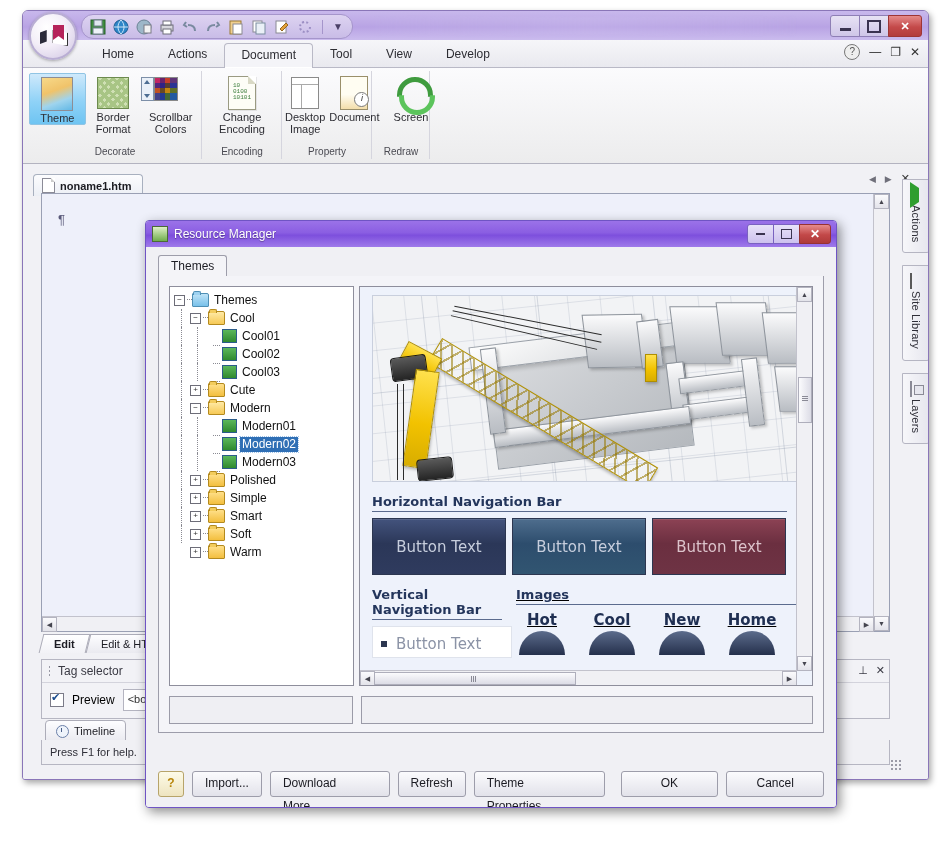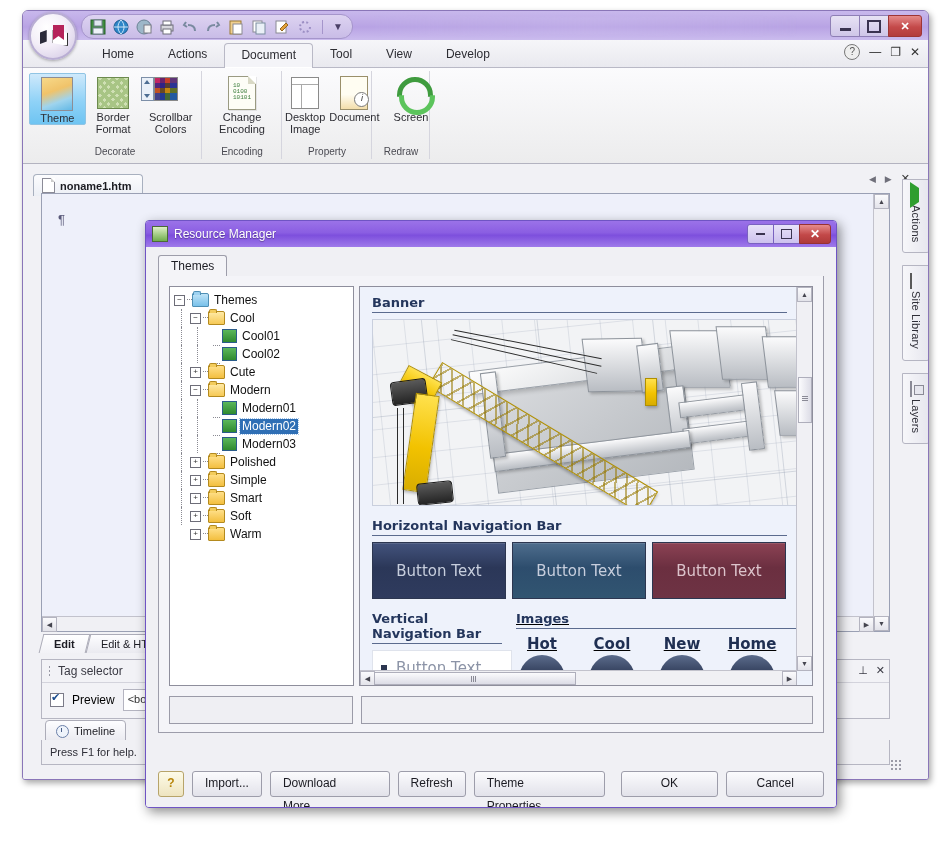--- a/index.html
+++ b/index.html
@@ -660,20 +660,27 @@
               <span class="fileic"></span>
               <span class="tlabel">Cool01</span>
             </div>
             <div class="tnode">
               <span class="tspace line"></span>
                 <span class="tspace line"></span>
                 <span class="tnob"></span>
               <span class="fileic"></span>
               <span class="tlabel">Cool02</span>
             </div>
+            <div class="tnode">
+              <span class="tspace line"></span>
+                <span class="tspace line"></span>
+                <span class="tnob last"></span>
+              <span class="fileic"></span>
+              <span class="tlabel">Cool03</span>
+            </div>
 
             <div class="tnode">
               <span class="tspace line"></span>
               <span class="tbox">+</span>
                 <span class="tdash"></span>
               <span class="folder"></span>
               <span class="tlabel">Cute</span>
             </div>
 
             <div class="tnode">
@@ -739,21 +746,20 @@
                 <span class="tdash"></span>
               <span class="folder"></span>
               <span class="tlabel">Warm</span>
             </div>
           </div>
         </div>
 
         <div class="preview-panel">
           <div class="pv-inner">
 
-            <div class="pv-h">Banner</div>
 
             <div class="banner">
               <div class="bp-grid"></div>
               <div class="bp-grid2"></div>
               <div class="floorp" style="left:118px;top:56px;width:196px;height:104px;transform:rotate(-7deg);"></div>
               <div class="slab" style="left:96px;top:36px;width:250px;height:22px;transform:rotate(-7deg);"></div>
               <div class="wall" style="left:212px;top:18px;width:58px;height:52px;transform:rotate(-7deg) skewY(6deg);"></div>
               <div class="wall" style="left:266px;top:24px;width:20px;height:46px;transform:rotate(-7deg);"></div>
               <div class="wall" style="left:300px;top:10px;width:52px;height:56px;transform:rotate(-7deg) skewY(7deg);"></div>
               <div class="wall" style="left:346px;top:6px;width:48px;height:52px;transform:rotate(-7deg) skewY(7deg);"></div>

